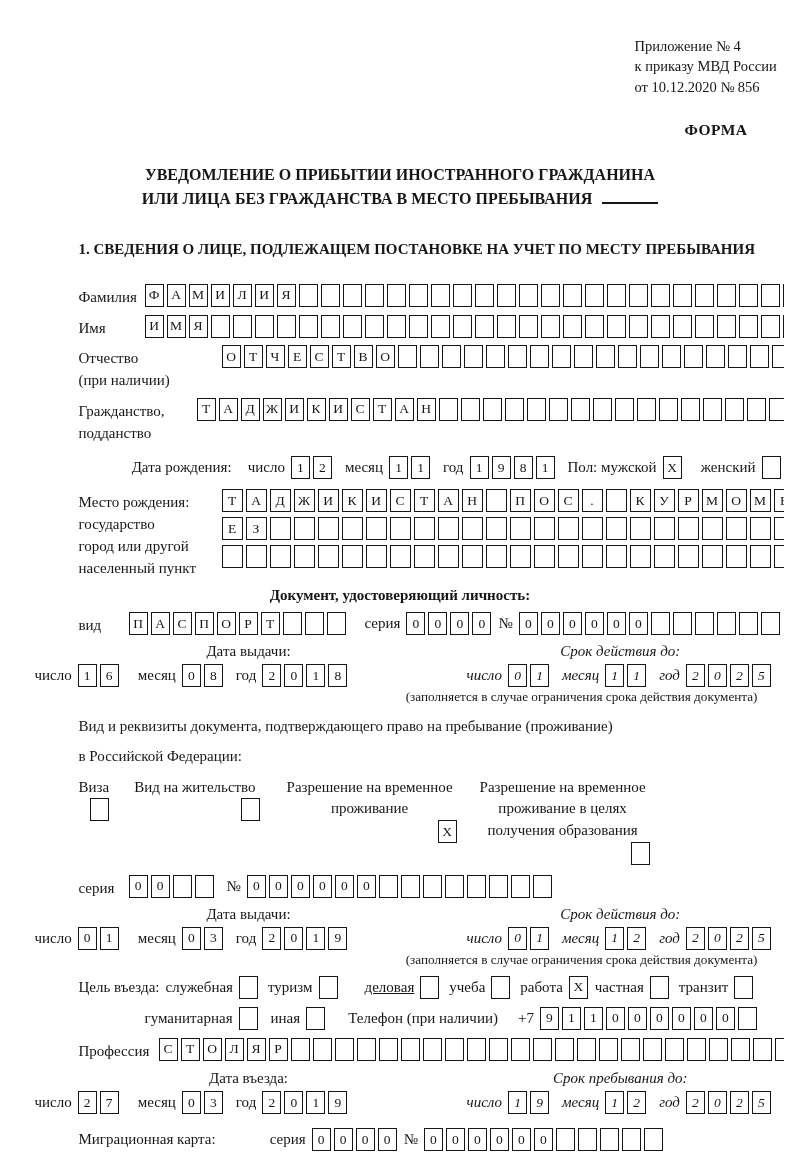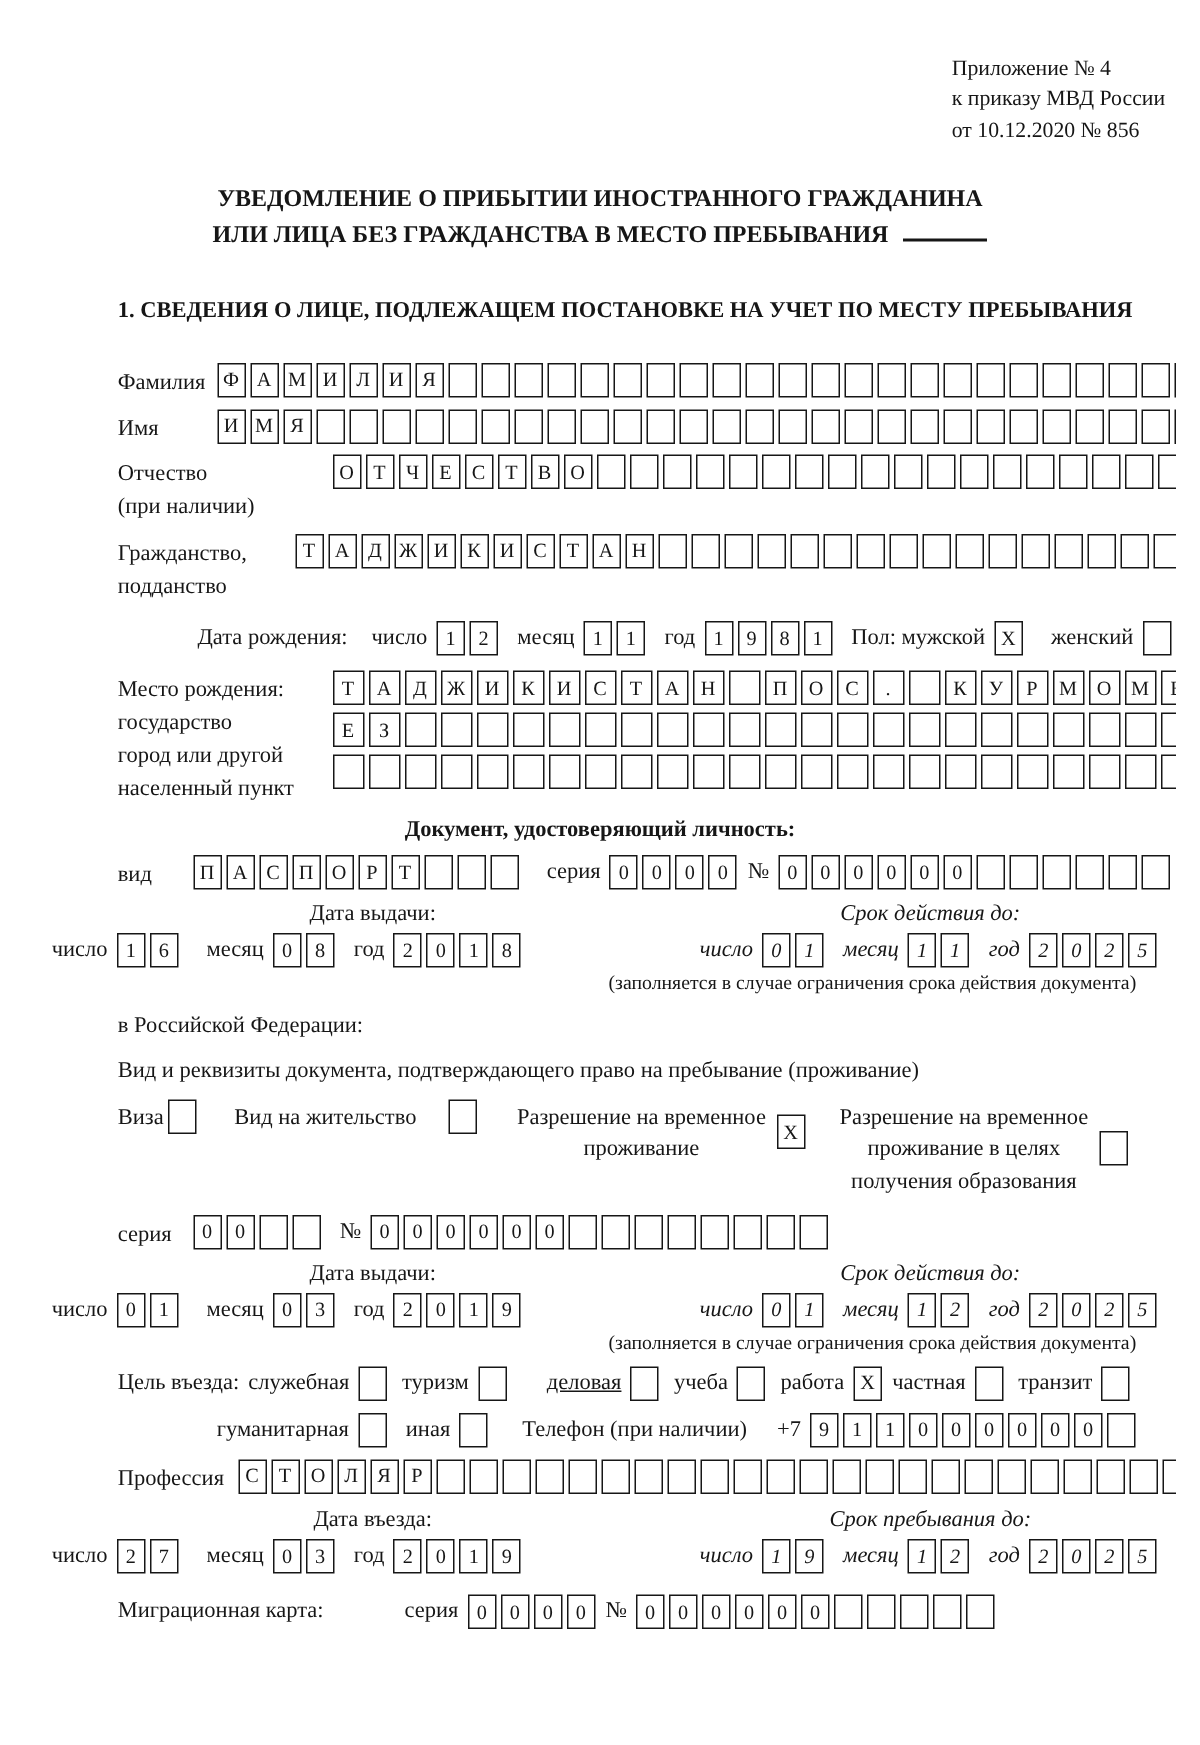--- a/index.html
+++ b/index.html
@@ -34,35 +34,36 @@
   .center-bold { text-align:center; font-weight:bold; margin:8px 0 8px 0; font-size:15px; }
   
   .datepair { display:flex; margin:10px 0 0 62px; }
   .datecol1 { width:340px; } .datecol2 { margin-left:48px;font-style:italic; }
   .datehead { text-align:center; margin-bottom:4px; }
   .daterow { display:flex; align-items:flex-start; }
   .note-right { text-align:right; margin:2px 26px 8px 0; font-size:13.2px; }
   .plain { margin:4px 0 4px 62px; line-height:1.75; }
   
   .cbrow { display:flex; align-items:flex-start; margin:4px 0 10px 62px; }
-  .cb-item { display:flex; align-items:center; }
+  .cb-item { display:flex; align-items:flex-end;flex-direction:column; }
   .cb-text { padding-top:3px; margin-right:7px; line-height:1.45; }
   .cb-multi { text-align:center; }
 </style>
 </head>
 <body>
 
 <div class="page">
 
   <div class="annex">
     <div>Приложение № 4</div>
     <div>к приказу МВД России</div>
     <div>от 10.12.2020 № 856</div>
   </div>
 
+  <div class="forma">ФОРМА</div>
 
   <div class="title">
     <span>УВЕДОМЛЕНИЕ О ПРИБЫТИИ ИНОСТРАННОГО ГРАЖДАНИНА</span><br>
     <span>ИЛИ ЛИЦА БЕЗ ГРАЖДАНСТВА В МЕСТО ПРЕБЫВАНИЯ</span><span class="blank-line"></span>
   </div>
 
   <div class="sect">1. СВЕДЕНИЯ О ЛИЦЕ, ПОДЛЕЖАЩЕМ ПОСТАНОВКЕ НА УЧЕТ ПО МЕСТУ ПРЕБЫВАНИЯ</div>
 
   <div class="frow" style="margin-top:26px;">
     <span class="flabel w66">Фамилия</span>
@@ -406,22 +407,22 @@
             <span class="cell">2</span>
             <span class="cell">0</span>
             <span class="cell">2</span>
             <span class="cell">5</span>
           </span>
       </div>
     </div>
   </div>
   <div class="note-right">(заполняется в случае ограничения срока действия документа)</div>
 
+  <div class="plain">Вид и реквизиты документа, подтверждающего право на пребывание (проживание)</div>
   <div class="plain" style="margin-top:0;">в Российской Федерации:</div>
-  <div class="plain">Вид и реквизиты документа, подтверждающего право на пребывание (проживание)</div>
 
   <div class="cbrow">
     <span class="cb-item">
       <span class="cb-text" style="margin-right:3px;">Виза</span>
       <span class="cells">
           <span class="cell"></span>
         </span>
     </span>
     <span class="cb-item" style="margin-left:22px;">
       <span class="cb-text">Вид на жительство</span>

